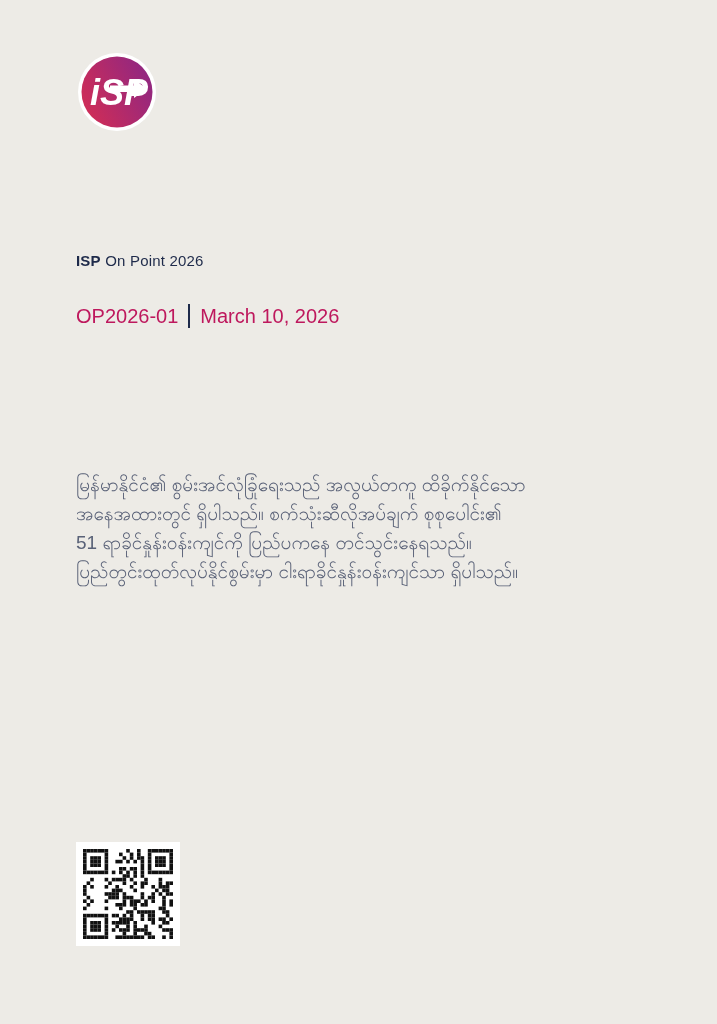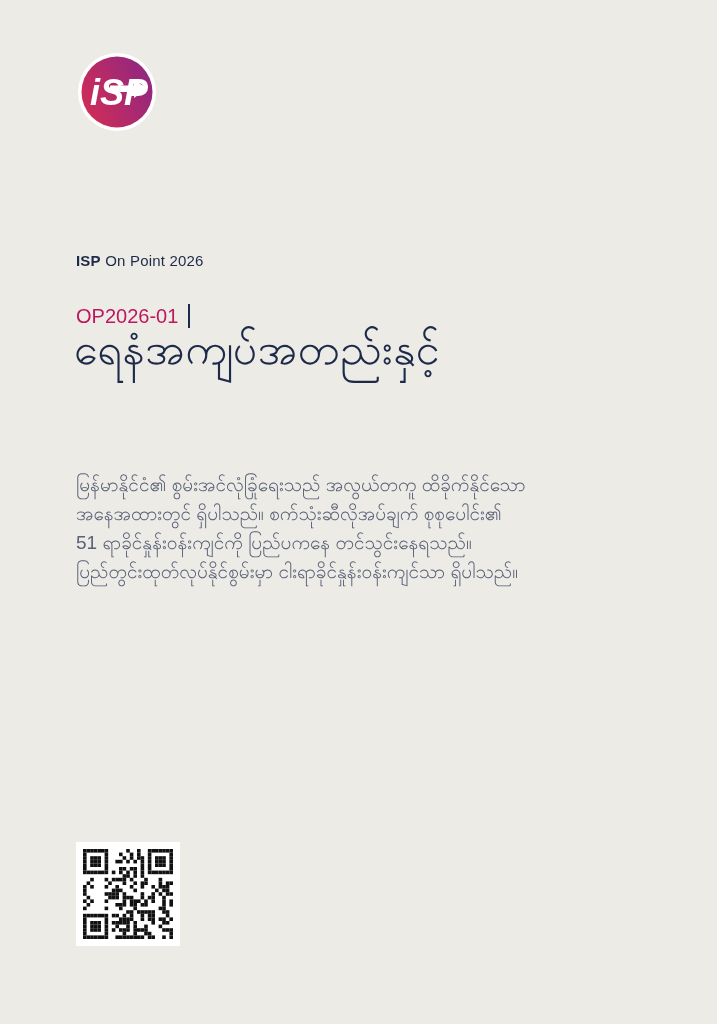--- a/index.html
+++ b/index.html
@@ -122,24 +122,24 @@
     </svg>
   </div>
 
   <div class="series-line">
     <span class="bold">ISP</span><span> On Point 2026</span>
   </div>
 
   <div class="meta-line">
     <span>OP2026-01</span>
     <span class="meta-divider"></span>
+    <span>March 10, 2026</span>
   </div>
 
   <h1 class="title">
-    <span class="title-line">ရေနံအကျပ်အတည်းနှင့်</span>
   </h1>
 
   <p class="summary">
     <span class="summary-line">မြန်မာနိုင်ငံ၏ စွမ်းအင်လုံခြုံရေးသည် အလွယ်တကူ ထိခိုက်နိုင်သော</span>
     <span class="summary-line">အနေအထားတွင် ရှိပါသည်။ စက်သုံးဆီလိုအပ်ချက် စုစုပေါင်း၏</span>
     <span class="summary-line">51 ရာခိုင်နှုန်းဝန်းကျင်ကို ပြည်ပကနေ တင်သွင်းနေရသည်။</span>
     <span class="summary-line">ပြည်တွင်းထုတ်လုပ်နိုင်စွမ်းမှာ ငါးရာခိုင်နှုန်းဝန်းကျင်သာ ရှိပါသည်။</span>
   </p>
 
   <div class="qr-box">

